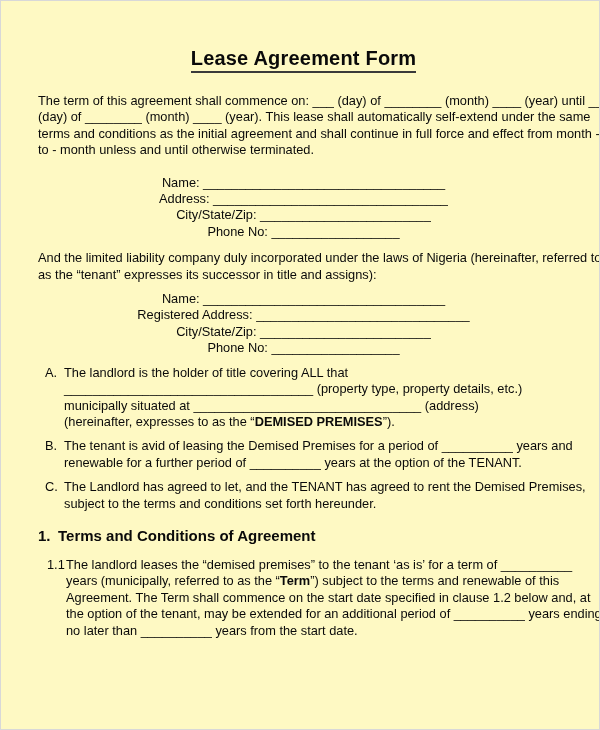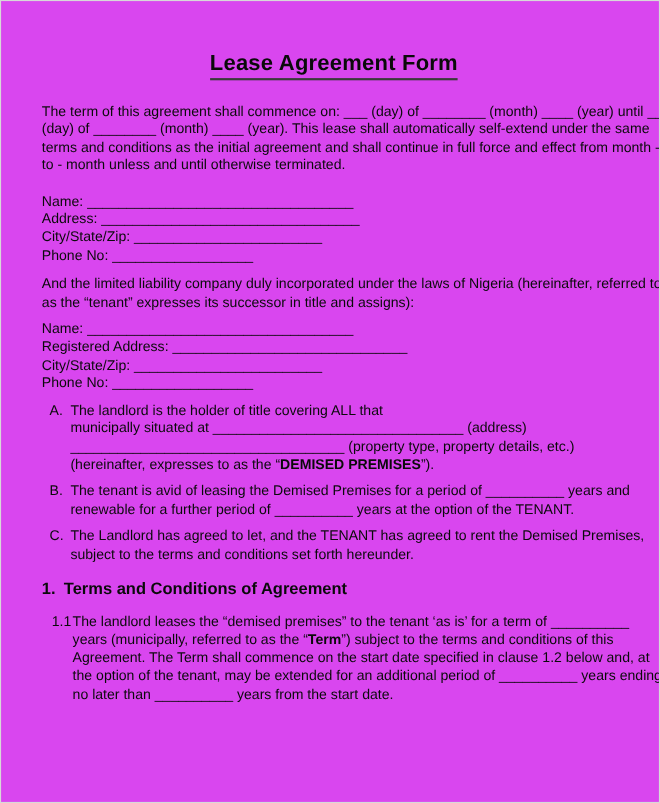--- a/index.html
+++ b/index.html
@@ -6,21 +6,21 @@
   html, body { background: #ffffff; }
   body {
     font-family: "Liberation Sans", "DejaVu Sans", sans-serif;
     color: #0a0a0a;
     -webkit-font-smoothing: antialiased;
   }
   .page {
     width: 600px;
     height: 730px;
     border: 1px solid #d8d8d8;
-    background: #d946ef;
+    background: #fef9c3;
     padding: 46px 30px 0 37px;
     overflow: hidden;
   }
   .title-wrap { text-align: center; margin-bottom: 20px; }
   .doc-title {
     display: inline-block;
     font-size: 20px;
     font-weight: bold;
     letter-spacing: 0.2px;
     border-bottom: 2px solid #3a3a3a;
@@ -28,21 +28,21 @@
   }
   .para {
     font-size: 12.8px;
     line-height: 16.4px;
     white-space: pre;
     margin-bottom: 16px;
   }
   .para.tight { margin-bottom: 8px; }
   .fields { font-size: 12.8px; line-height: 16.4px; margin-bottom: 10px; }
   .fields.f2 { margin-bottom: 8px; }
-  .field-line { white-space: pre; }
+  .field-line { white-space: pre; text-align: center; }
   .whereas-head { font-size: 12.8px; line-height: 16.4px; font-weight: bold; }
   .li {
     display: flex;
     font-size: 12.8px;
     line-height: 16.4px;
     padding-left: 7px;
     margin-bottom: 8px;
   }
   .mk { width: 19px; flex: none; }
   .ct { flex: 1; }
@@ -91,22 +91,22 @@
     <div class="field-line">Registered Address: ______________________________</div>
     <div class="field-line">City/State/Zip: ________________________</div>
     <div class="field-line">Phone No: __________________</div>
   </div>
 
 
   <div class="li">
     <span class="mk">A.</span>
     <div class="ct">
       <div class="ln">The landlord is the holder of title covering ALL that</div>
+      <div class="ln">___________________________________ (property type, property details, etc.)</div>
       <div class="ln">municipally situated at ________________________________ (address)</div>
-      <div class="ln">___________________________________ (property type, property details, etc.)</div>
       <div class="ln"><span>(hereinafter, expresses to as the “</span><b>DEMISED PREMISES</b><span>”).</span></div>
     </div>
   </div>
 
   <div class="li">
     <span class="mk">B.</span>
     <div class="ct pre">The tenant is avid of leasing the Demised Premises for a period of __________ years and
 renewable for a further period of __________ years at the option of the TENANT.</div>
   </div>
 
@@ -118,20 +118,20 @@
 
   <div class="h1">
     <span class="mk1">1.</span>
     <span>Terms and Conditions of Agreement</span>
   </div>
 
   <div class="li li11">
     <span class="mk11">1.1</span>
     <div class="ct">
       <div class="ln">The landlord leases the “demised premises” to the tenant ‘as is’ for a term of __________</div>
-      <div class="ln"><span>years (municipally, referred to as the “</span><b>Term</b><span>”) subject to the terms and conditions of this</span></div>
+      <div class="ln"><span>years (municipally, referred to as the “</span><b>Term</b><span>”) subject to the terms and renewable of this</span></div>
       <div class="ln">Agreement. The Term shall commence on the start date specified in clause 1.2 below and, at</div>
       <div class="ln">the option of the tenant, may be extended for an additional period of __________ years ending</div>
       <div class="ln">no later than __________ years from the start date.</div>
     </div>
   </div>
 
 </div>
 
 </body></html>

